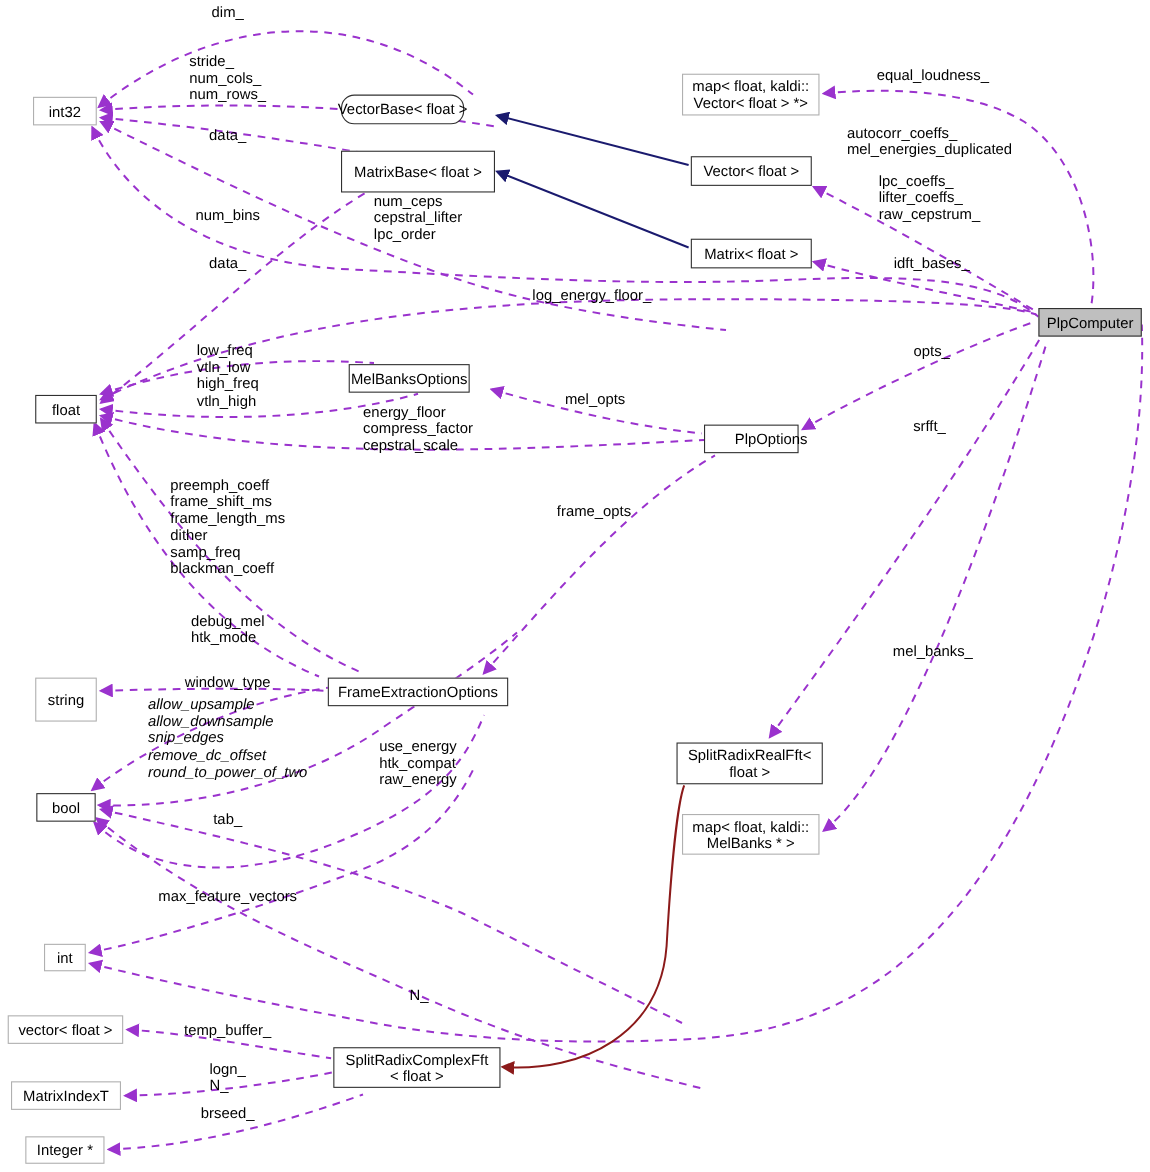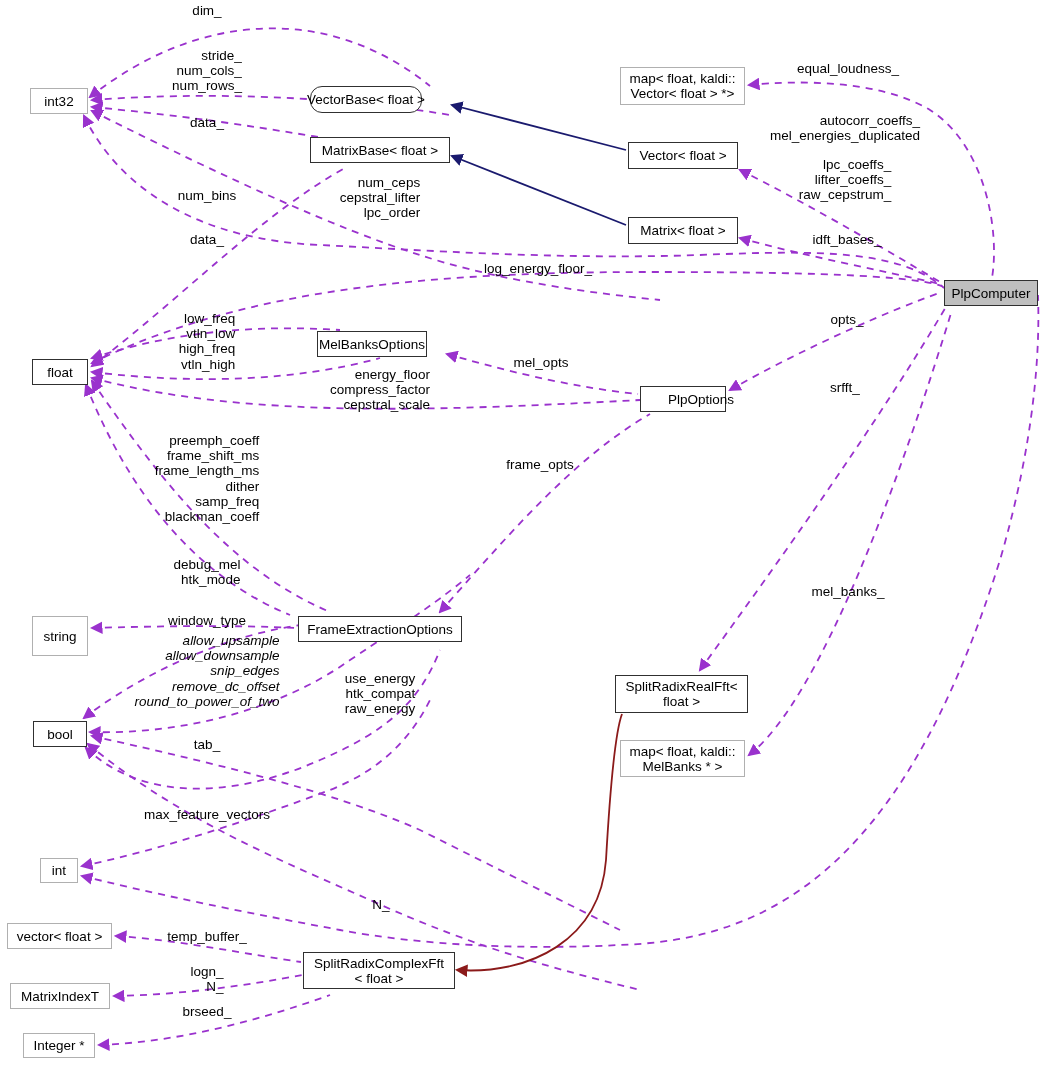--- a/index.html
+++ b/index.html
@@ -46,21 +46,21 @@
   }
   .node-current {
     border: 1.6px solid #303030;
     background: #bfbfbf;
   }
   .edge-label {
     position: absolute;
     font-size: 13.5px;
     line-height: 15.2px;
     color: #000000;
-    text-align: right;
+    text-align: left;
     white-space: pre;
     transform: translateX(-50%);
     pointer-events: none;
   }
 </style>
 </head>
 <body>
 
 <div id="diagram-root">
 
@@ -136,21 +136,21 @@
     </g>
 
     <g fill="none" stroke="#8b1a1a" stroke-width="1.8" marker-start="url(#arrow-comp)">
       <path d="M 457,970 C 530,975 600,940 606,860 C 610,790 616,730 622,714"></path>
     </g>
   </svg>
 
   <div id="nodes-layer">
       <div class="node-box node-plain" style="left: 30px; top: 88px; width: 58px; height: 26px;">int32</div>
       <div class="node-box node-strong" style="left: 310px; top: 86px; width: 112px; height: 27px; border-radius: 12px;">VectorBase&lt; float &gt;</div>
-      <div class="node-box node-strong" style="left: 310px; top: 137px; width: 140px; height: 26px;">MatrixBase&lt; float &gt;</div>
+      <div class="node-box node-strong" style="left: 310px; top: 137px; width: 140px; height: 38px;">MatrixBase&lt; float &gt;</div>
       <div class="node-box node-plain" style="left: 620px; top: 67px; width: 125px; height: 38px;">map&lt; float, kaldi::
 Vector&lt; float &gt; *&gt;</div>
       <div class="node-box node-strong" style="left: 628px; top: 142px; width: 110px; height: 27px;">Vector&lt; float &gt;</div>
       <div class="node-box node-strong" style="left: 628px; top: 217px; width: 110px; height: 27px;">Matrix&lt; float &gt;</div>
       <div class="node-box node-current" style="left: 944px; top: 280px; width: 94px; height: 26px;">PlpComputer</div>
       <div class="node-box node-strong" style="left: 32px; top: 359px; width: 56px; height: 26px;">float</div>
       <div class="node-box node-strong" style="left: 317px; top: 331px; width: 110px; height: 26px;">MelBanksOptions</div>
       <div class="node-box node-strong" style="left: 640px; top: 386px; width: 86px; height: 26px; padding-left: 36px;">PlpOptions</div>
       <div class="node-box node-plain" style="left: 32px; top: 616px; width: 56px; height: 40px;">string</div>
       <div class="node-box node-strong" style="left: 298px; top: 616px; width: 164px; height: 26px;">FrameExtractionOptions</div>

